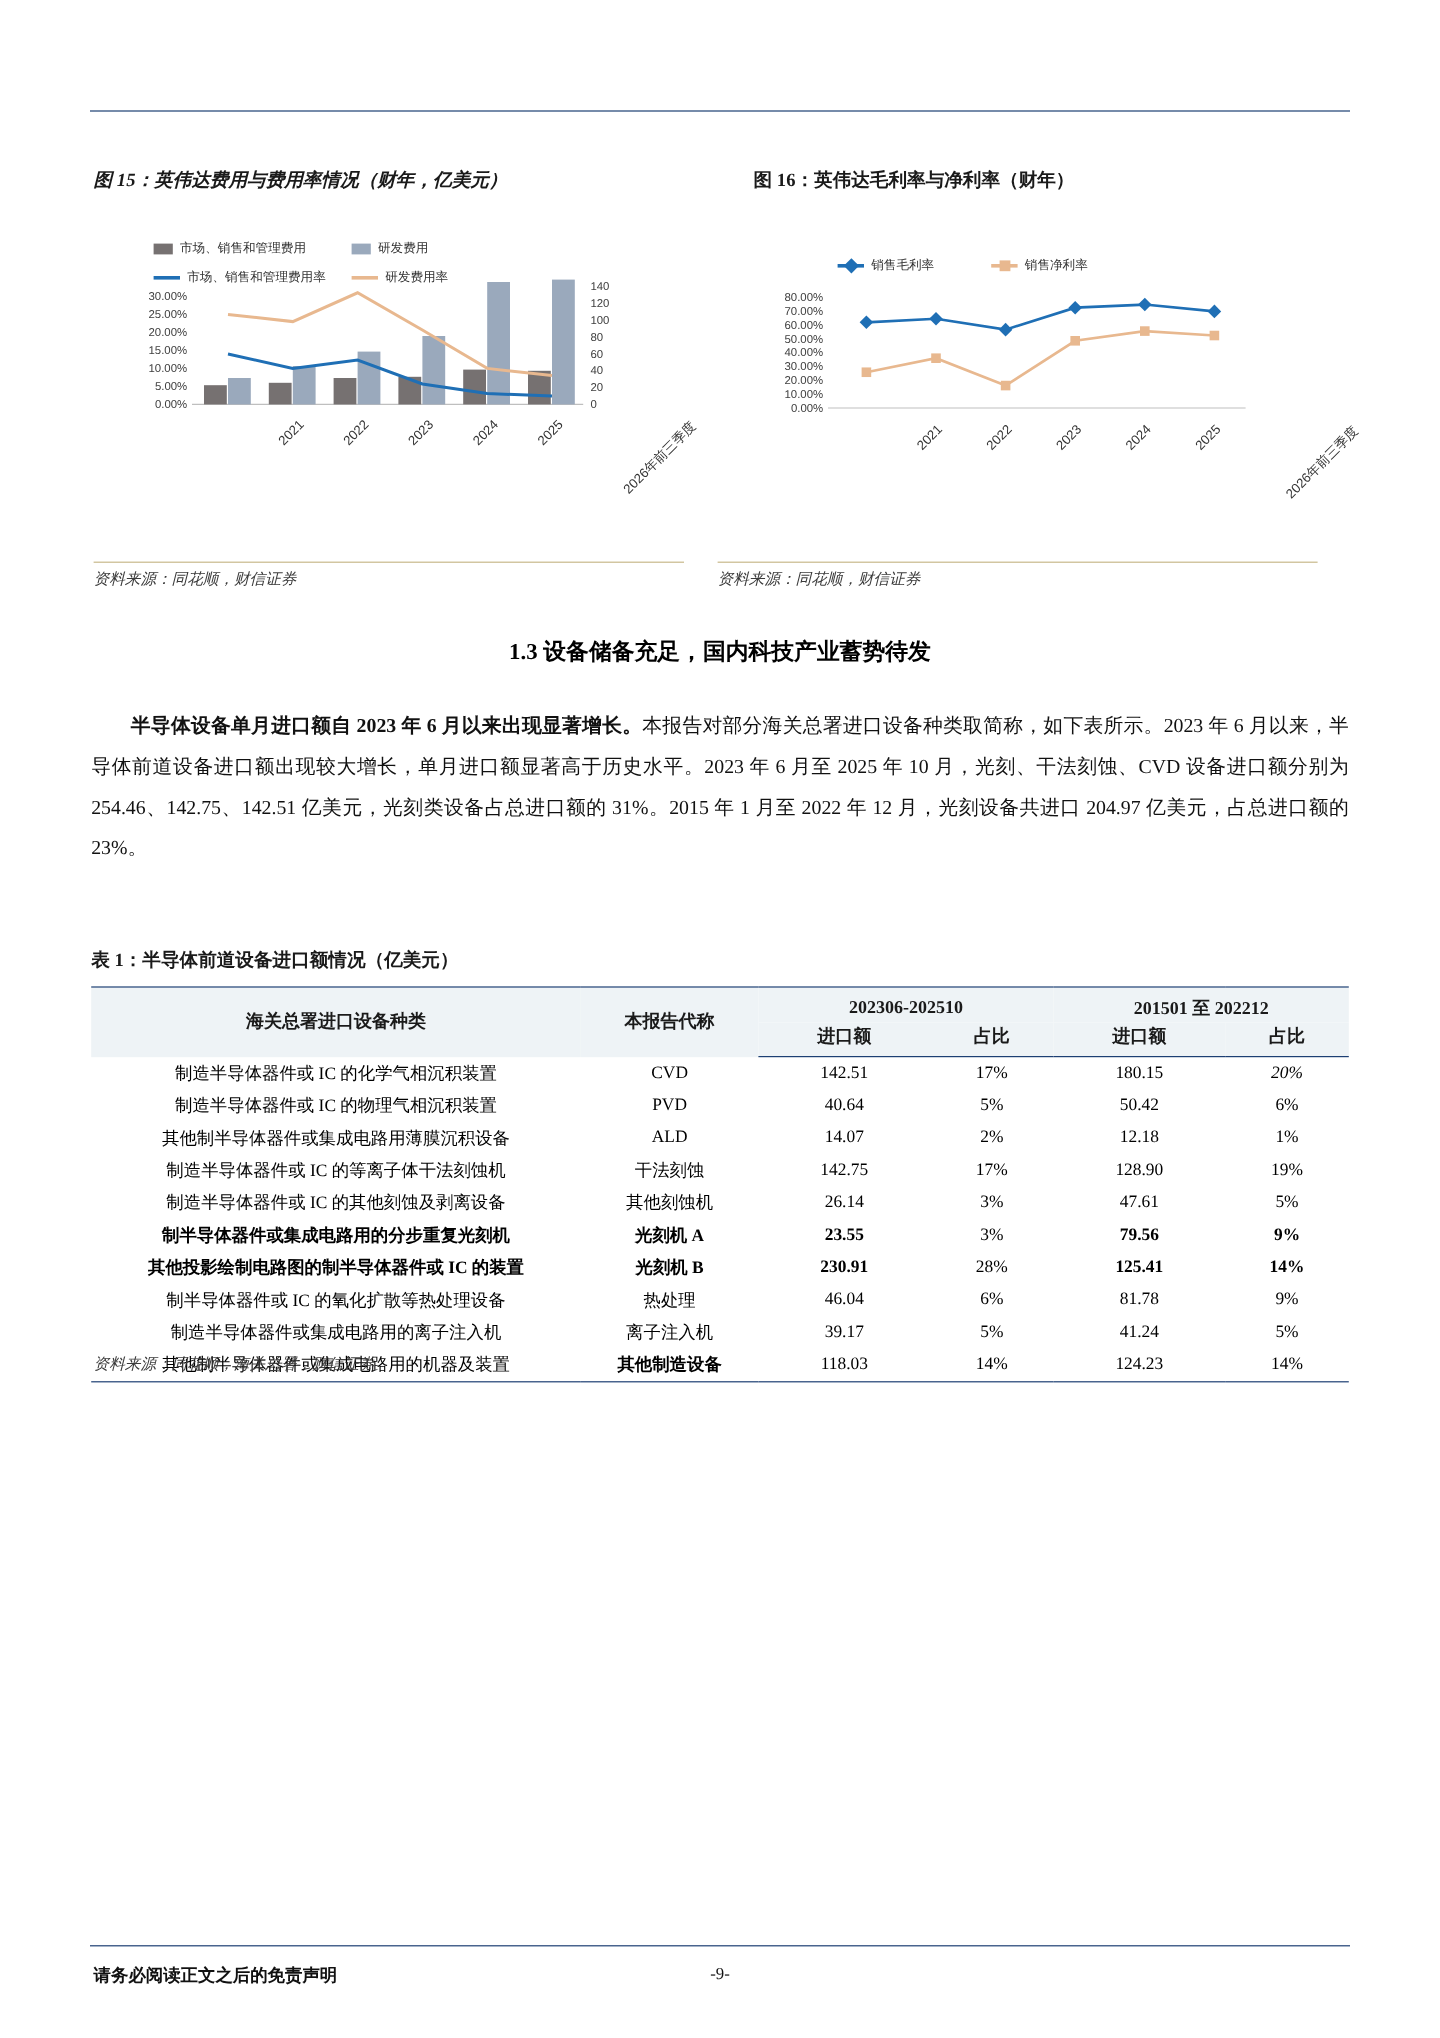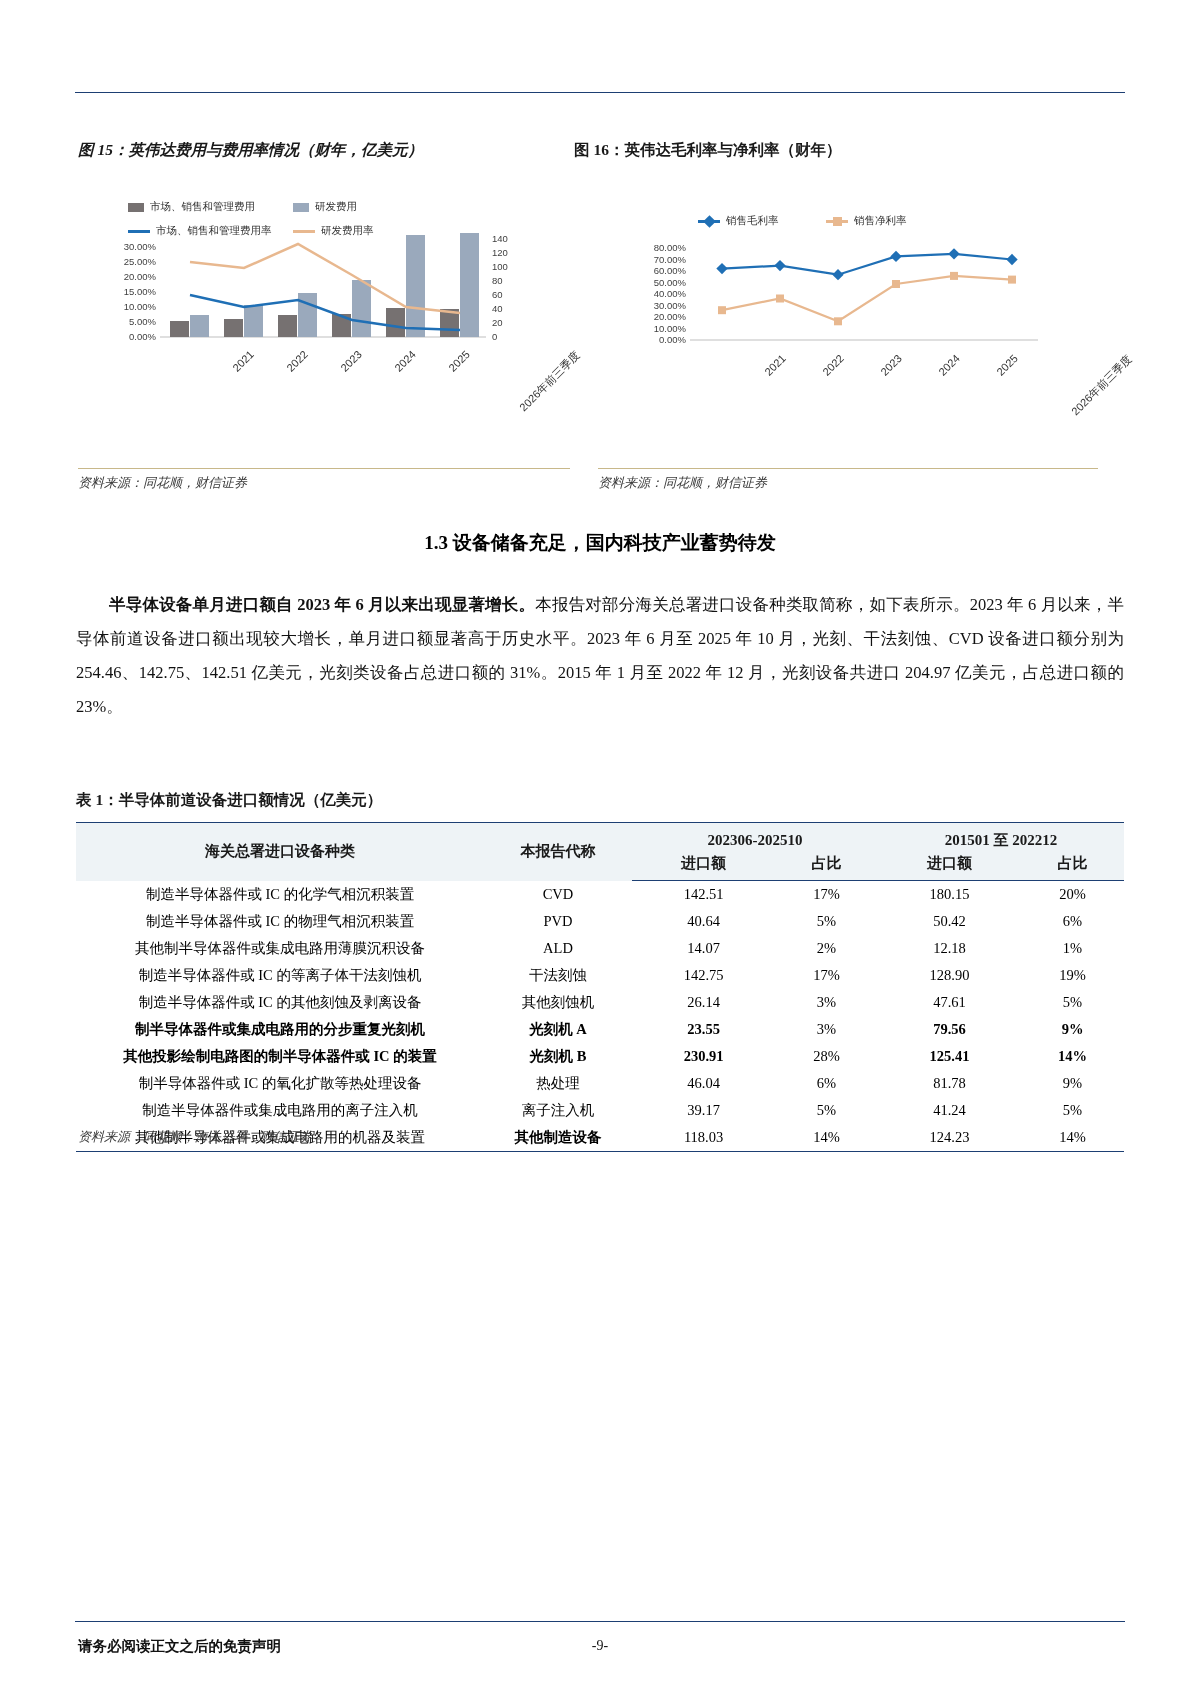--- a/index.html
+++ b/index.html
@@ -274,21 +274,21 @@
 
       <div style="position:absolute; left:145px; top:176px;" class="cat-label">2021</div>
       <div style="position:absolute; left:199px; top:176px;" class="cat-label">2022</div>
       <div style="position:absolute; left:253px; top:176px;" class="cat-label">2023</div>
       <div style="position:absolute; left:307px; top:176px;" class="cat-label">2024</div>
       <div style="position:absolute; left:361px; top:176px;" class="cat-label">2025</div>
       <div style="position:absolute; left:415px; top:176px;" class="cat-label">2026年前三季度</div>
     </div>
   </div>
 
-  <div class="fig-title" style="position:absolute; left:574px; top:140px;">图 16：英伟达毛利率与净利率（财年）</div>
+  <div class="fig-title" style="position:absolute; left:628px; top:140px;">图 16：英伟达毛利率与净利率（财年）</div>
 
   <div class="fig-box" style="left:598px; top:172px; width:500px; height:255px;">
     <div class="chart-area">
       <div style="position:absolute; left:100px; top:22px;" class="legend-row">
         <span class="swatch-line withmark" style="background:#1f6fb5;">
           <span style="position:absolute;left:7px;top:-3px;width:9px;height:9px;background:#1f6fb5;transform:rotate(45deg);display:block;"></span>
         </span>
         <span>销售毛利率</span>
       </div>
       <div style="position:absolute; left:228px; top:22px;" class="legend-row">
@@ -370,21 +370,21 @@
         <th class="thead-cell tbl-midrule" style="padding-bottom:7px;">占比</th>
       </tr>
     </thead>
     <tbody id="tbody">
         <tr>
           <td class="cat" style="padding-top: 4px; padding-bottom: 4px;">制造半导体器件或 IC 的化学气相沉积装置</td>
           <td class="cat" style="padding-top: 4px; padding-bottom: 4px;">CVD</td>
           <td class="num" style="padding-top: 4px; padding-bottom: 4px;">142.51</td>
           <td class="num" style="padding-top: 4px; padding-bottom: 4px;">17%</td>
           <td class="num" style="padding-top: 4px; padding-bottom: 4px;">180.15</td>
-          <td class="num" style="padding-top: 4px; padding-bottom: 4px;">20%</td>
+          <td class="num" style="padding-top: 4px; padding-bottom: 4px; font-style: italic;">20%</td>
         </tr>
         <tr>
           <td class="cat" style="padding-top: 4px; padding-bottom: 4px;">制造半导体器件或 IC 的物理气相沉积装置</td>
           <td class="cat" style="padding-top: 4px; padding-bottom: 4px;">PVD</td>
           <td class="num" style="padding-top: 4px; padding-bottom: 4px;">40.64</td>
           <td class="num" style="padding-top: 4px; padding-bottom: 4px;">5%</td>
           <td class="num" style="padding-top: 4px; padding-bottom: 4px;">50.42</td>
           <td class="num" style="padding-top: 4px; padding-bottom: 4px;">6%</td>
         </tr>
         <tr>

